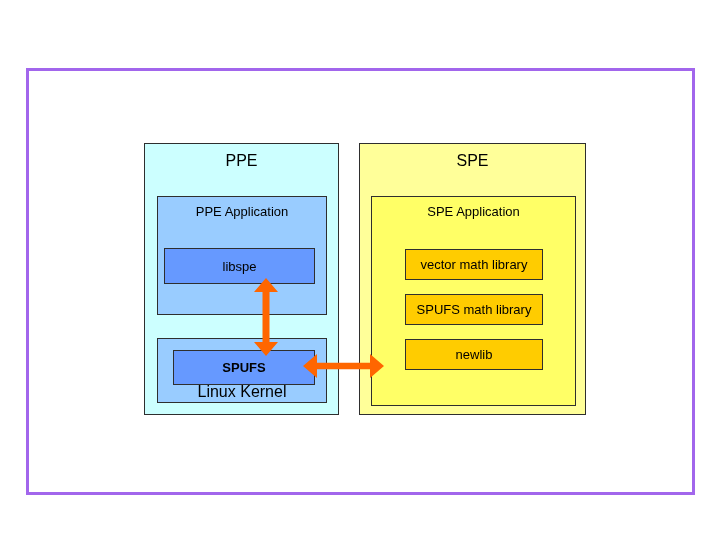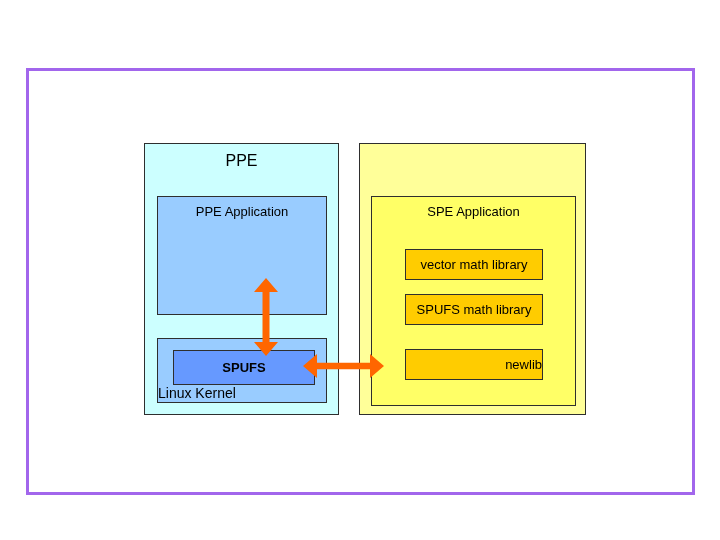--- a/index.html
+++ b/index.html
@@ -26,56 +26,60 @@
   .innertitle{display:block;text-align:center;padding-top:7px;font-size:13px;line-height:15px;}
   .comp{
     position:absolute;box-sizing:border-box;border:1px solid #2e2e2e;
     display:flex;align-items:center;justify-content:center;font-size:13px;
   }
   
   #ppe-app{left:12px;top:52px;width:170px;height:119px;background:var(--ppe-inner,#99ccff);}
   #libspe{left:6px;top:51px;width:151px;height:36px;background:var(--ppe-component,#6699ff);}
   #linux-kernel{left:12px;top:194px;width:170px;height:65px;background:var(--ppe-inner,#99ccff);}
   #spufs{left:15px;top:11px;width:142px;height:35px;background:var(--ppe-component,#6699ff);font-weight:bold;}
-  #kernel-label{position:absolute;left:0;bottom:1px;width:100%;font-size:14px;}
+  #kernel-label{position:absolute;left:0;bottom:1px;width:100%;text-align:center;font-size:16px;}
   
   #spe-app{left:11px;top:52px;width:205px;height:210px;background:var(--spe-inner,#ffff66);}
   .spelib{left:33px;width:138px;height:31px;background:var(--spe-component,#ffcc00);}
   #spelib-0{top:52px;}
   #spelib-1{top:97px;}
-  #spelib-2{top:152px;justify-content:flex-end;}
+  #spelib-2{top:142px;}
   
   #arrows{
     position:absolute;left:0;top:0;width:720px;height:540px;
     pointer-events:none;color:var(--arrow,#ff6600);
   }
 </style>
 </head>
 <body>
 
 <div id="canvas">
 
   <div class="frame"></div>
 
   <div id="ppe-box" class="bigbox">
     <span class="bigtitle">PPE</span>
 
     <div id="ppe-app" class="innerbox">
       <span class="innertitle">PPE Application</span>
+      <div id="libspe" class="comp">
+        <span>libspe</span>
+      </div>
     </div>
 
     <div id="linux-kernel" class="innerbox">
       <div id="spufs" class="comp">
         <span>SPUFS</span>
       </div>
       <span id="kernel-label">Linux Kernel</span>
     </div>
   </div>
 
   <div id="spe-box" class="bigbox">
+    <span class="bigtitle">SPE</span>
 
     <div id="spe-app" class="innerbox">
       <span class="innertitle">SPE Application</span>
 
       <div id="spelib-0" class="comp spelib">
         <span>vector math library</span>
       </div>
       <div id="spelib-1" class="comp spelib">
         <span>SPUFS math library</span>
       </div>

